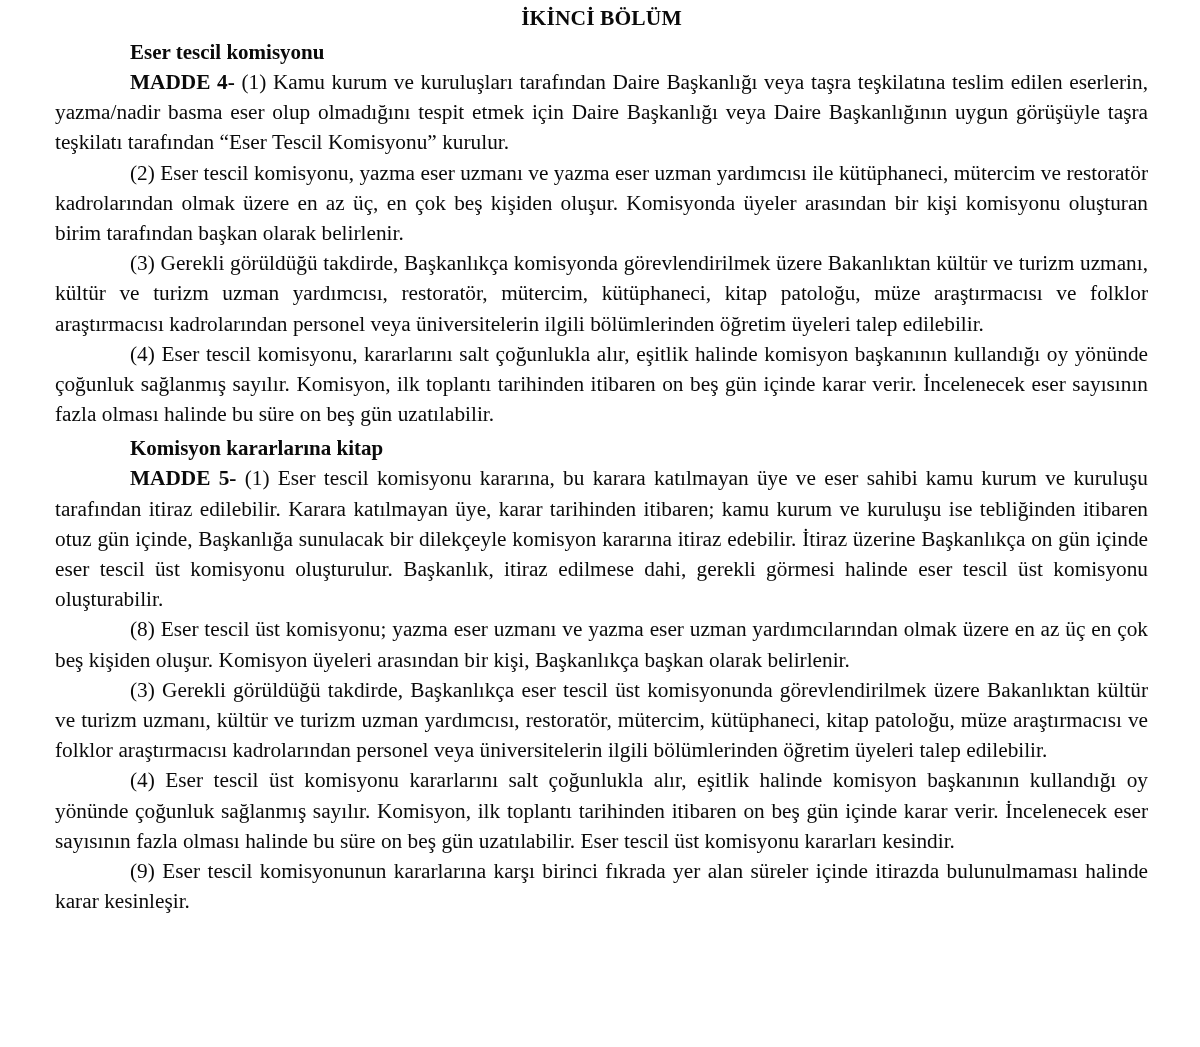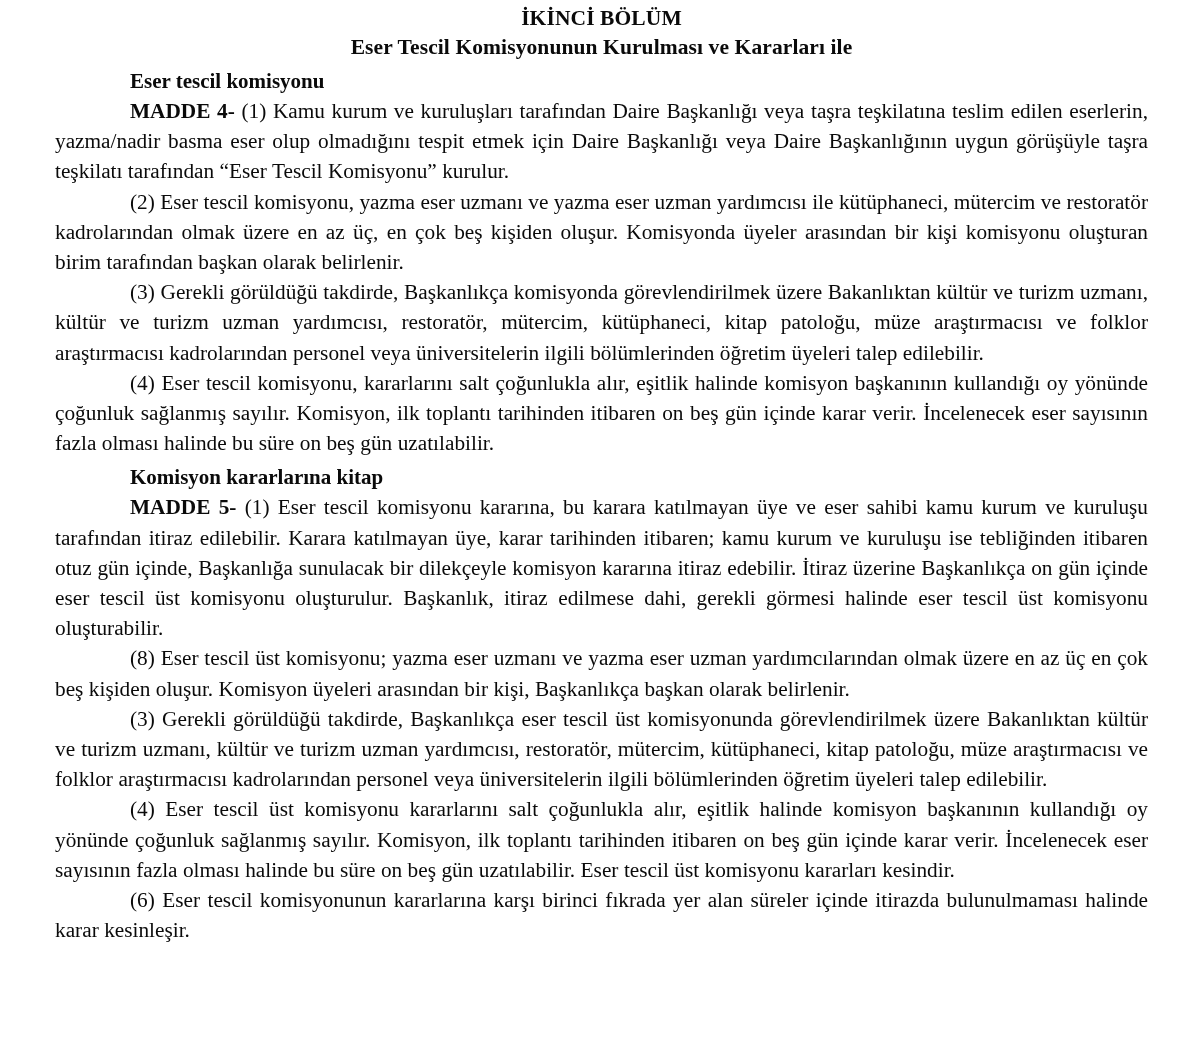--- a/index.html
+++ b/index.html
@@ -61,21 +61,20 @@
     font-weight: bold;
   }
 </style>
 </head>
 <body>
 
 <div class="page">
 
   <div class="doc-heading">İKİNCİ BÖLÜM</div>
 
-  <div class="doc-subheading">Eser Tescil Komisyonunun Kurulması ve Kararları ile</div>
 
 
   <div class="section-title">Eser tescil komisyonu</div>
 
   <p class="para"><span class="lead">MADDE 4-</span> <span>(1) Kamu kurum ve kuruluşları tarafından Daire Başkanlığı veya taşra teşkilatına teslim edilen eserlerin,  yazma/nadir basma eser olup olmadığını tespit etmek için Daire Başkanlığı veya Daire Başkanlığının uygun görüşüyle taşra teşkilatı tarafından “Eser Tescil Komisyonu” kurulur.</span></p>
 
   <p class="para">(2) Eser tescil komisyonu, yazma eser uzmanı ve yazma eser uzman yardımcısı ile kütüphaneci, mütercim ve restoratör kadrolarından olmak üzere en az üç,  en çok beş kişiden oluşur. Komisyonda üyeler arasından bir kişi komisyonu oluşturan birim tarafından başkan olarak belirlenir.</p>
 
   <p class="para">(3) Gerekli görüldüğü takdirde, Başkanlıkça komisyonda görevlendirilmek üzere Bakanlıktan kültür ve turizm uzmanı, kültür ve turizm uzman yardımcısı, restoratör, mütercim, kütüphaneci, kitap patoloğu, müze araştırmacısı ve folklor araştırmacısı kadrolarından personel veya üniversitelerin ilgili bölümlerinden öğretim üyeleri talep edilebilir.</p>
 
@@ -84,15 +83,15 @@
   <div class="section-title">Komisyon kararlarına kitap</div>
 
   <p class="para"><span class="lead">MADDE 5-</span> <span>(1) Eser tescil komisyonu kararına, bu karara katılmayan üye ve eser sahibi kamu kurum ve kuruluşu tarafından itiraz edilebilir. Karara katılmayan üye, karar tarihinden itibaren; kamu kurum ve kuruluşu ise tebliğinden itibaren otuz gün içinde, Başkanlığa sunulacak bir dilekçeyle komisyon kararına itiraz edebilir. İtiraz üzerine Başkanlıkça on gün içinde eser tescil üst komisyonu oluşturulur. Başkanlık, itiraz edilmese dahi, gerekli görmesi halinde eser tescil üst komisyonu oluşturabilir.</span></p>
 
   <p class="para">(8) Eser tescil üst komisyonu; yazma eser uzmanı ve yazma eser uzman yardımcılarından olmak üzere en az üç en çok beş kişiden oluşur. Komisyon üyeleri arasından bir kişi, Başkanlıkça başkan olarak belirlenir.</p>
 
   <p class="para">(3) Gerekli görüldüğü takdirde, Başkanlıkça eser tescil üst komisyonunda görevlendirilmek üzere Bakanlıktan kültür ve turizm uzmanı, kültür ve turizm uzman yardımcısı, restoratör, mütercim, kütüphaneci, kitap patoloğu, müze araştırmacısı ve folklor araştırmacısı kadrolarından personel veya üniversitelerin ilgili bölümlerinden öğretim üyeleri talep edilebilir.</p>
 
   <p class="para">(4) Eser tescil üst komisyonu kararlarını salt çoğunlukla alır, eşitlik halinde komisyon başkanının kullandığı oy yönünde çoğunluk sağlanmış sayılır. Komisyon, ilk toplantı tarihinden itibaren on beş gün içinde karar verir. İncelenecek eser sayısının fazla olması halinde bu süre on beş gün uzatılabilir. Eser tescil üst komisyonu kararları kesindir.</p>
 
-  <p class="para">(6) Eser tescil komisyonunun kararlarına karşı birinci fıkrada yer alan süreler içinde itirazda bulunulmaması halinde karar kesinleşir.</p>
+  <p class="para">(9) Eser tescil komisyonunun kararlarına karşı birinci fıkrada yer alan süreler içinde itirazda bulunulmaması halinde karar kesinleşir.</p>
 
 </div>
 
 </body></html>

